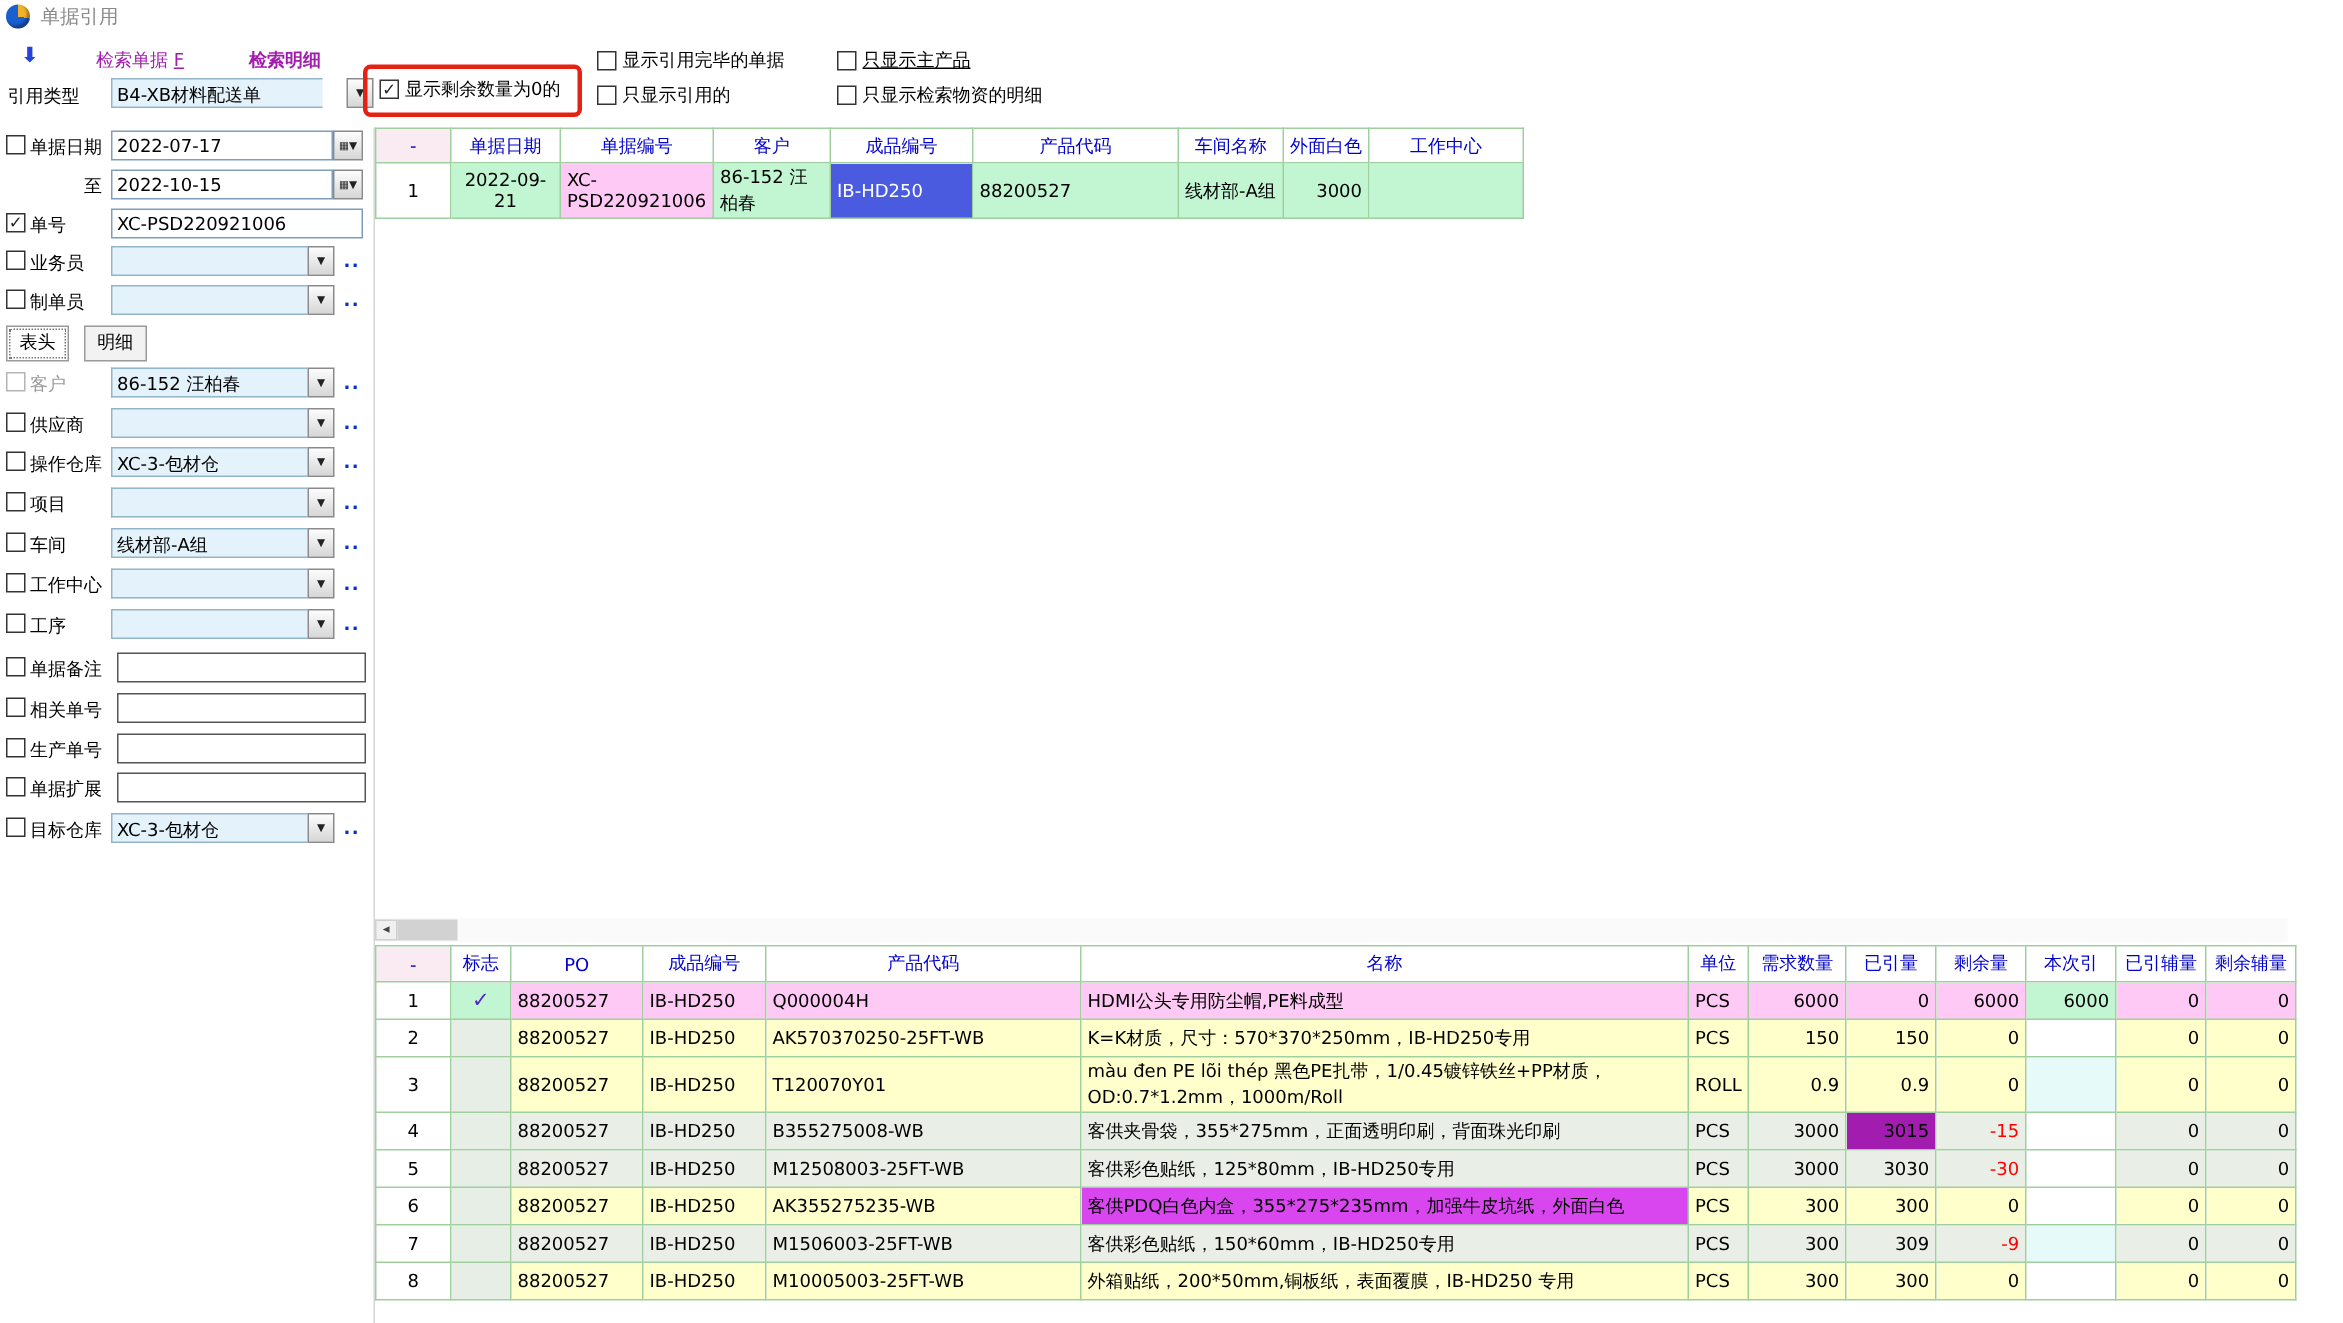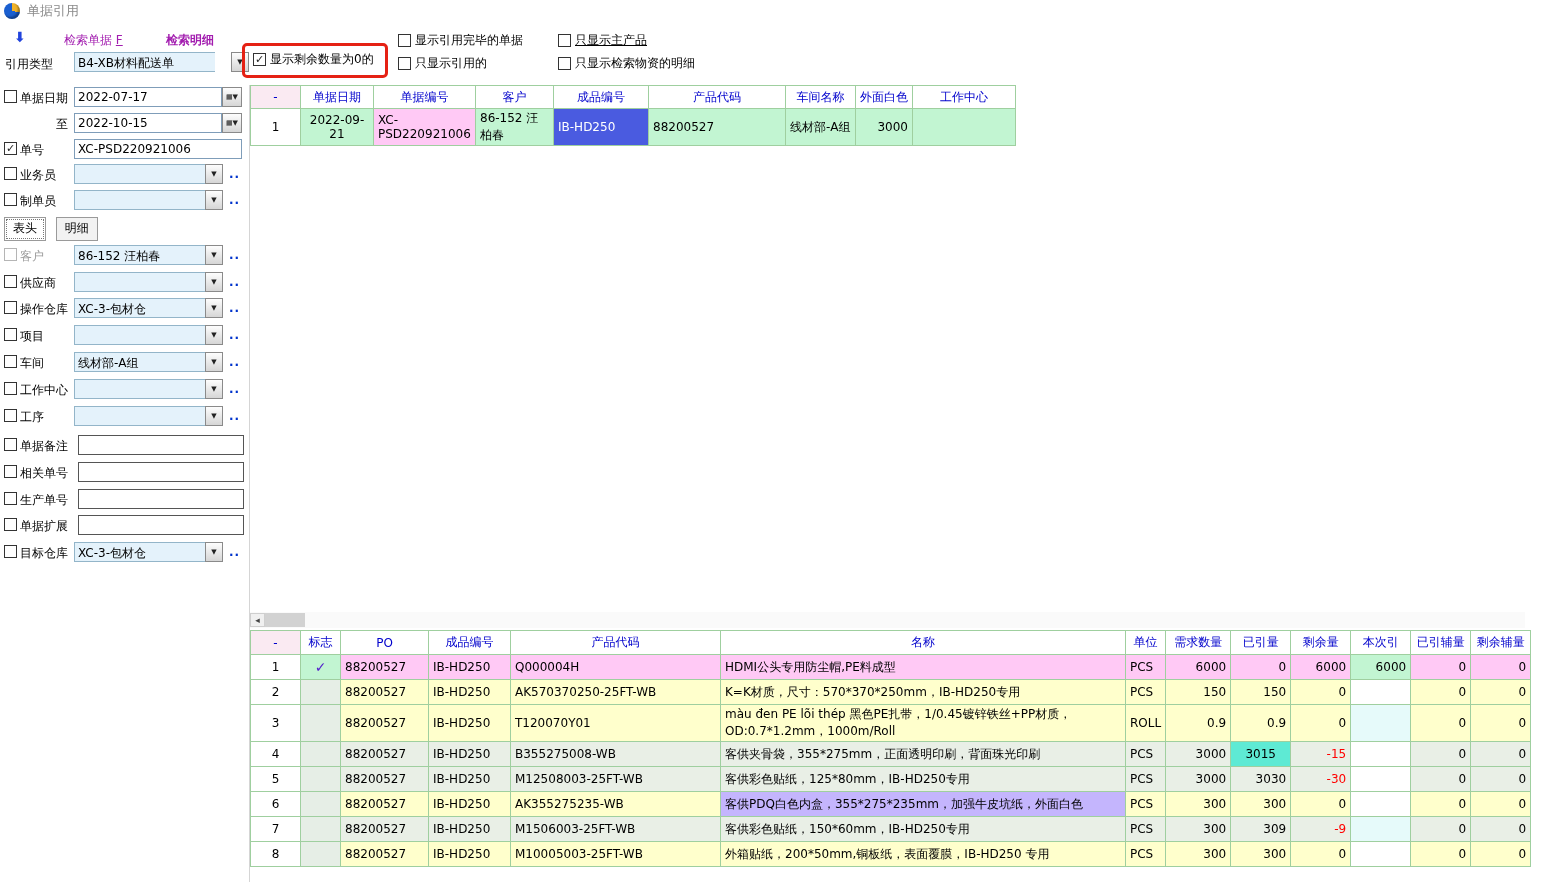--- a/index.html
+++ b/index.html
@@ -398,21 +398,21 @@
         </tr>
         <tr style="height: 25px;">
           <td class="ac" style="background: rgb(255, 255, 255);">4</td>
           <td class="ac" style="background: rgb(230, 238, 230);"></td>
           <td class="al" style="background: rgb(233, 239, 230);">88200527</td>
           <td class="al" style="background: rgb(233, 239, 230);">IB-HD250</td>
           <td class="al" style="background: rgb(233, 239, 230);">B355275008-WB</td>
           <td class="al" style="background: rgb(233, 239, 230);">客供夹骨袋，355*275mm，正面透明印刷，背面珠光印刷</td>
           <td class="al" style="background: rgb(233, 239, 230);">PCS</td>
           <td class="ar" style="background: rgb(233, 239, 230);">3000</td>
-          <td class="ar" style="background: #5eead4; text-align: center;">3015</td>
+          <td class="ar" style="background: #a21caf;">3015</td>
           <td class="ar neg" style="background: rgb(233, 239, 230);">-15</td>
           <td class="ar" style="background: rgb(255, 255, 255);"></td>
           <td class="ar" style="background: rgb(233, 239, 230);">0</td>
           <td class="ar" style="background: rgb(233, 239, 230);">0</td>
         </tr>
         <tr style="height: 25px;">
           <td class="ac" style="background: rgb(255, 255, 255);">5</td>
           <td class="ac" style="background: rgb(230, 238, 230);"></td>
           <td class="al" style="background: rgb(233, 239, 230);">88200527</td>
           <td class="al" style="background: rgb(233, 239, 230);">IB-HD250</td>
@@ -425,21 +425,21 @@
           <td class="ar" style="background: rgb(255, 255, 255);"></td>
           <td class="ar" style="background: rgb(233, 239, 230);">0</td>
           <td class="ar" style="background: rgb(233, 239, 230);">0</td>
         </tr>
         <tr style="height: 25px;">
           <td class="ac" style="background: rgb(255, 255, 255);">6</td>
           <td class="ac" style="background: rgb(230, 238, 230);"></td>
           <td class="al" style="background: rgb(255, 255, 204);">88200527</td>
           <td class="al" style="background: rgb(255, 255, 204);">IB-HD250</td>
           <td class="al" style="background: rgb(255, 255, 204);">AK355275235-WB</td>
-          <td class="al" style="background: #c4b5fd;">客供PDQ白色内盒，355*275*235mm，加强牛皮坑纸，外面白色</td>
+          <td class="al" style="background: #d946ef;">客供PDQ白色内盒，355*275*235mm，加强牛皮坑纸，外面白色</td>
           <td class="al" style="background: rgb(255, 255, 204);">PCS</td>
           <td class="ar" style="background: rgb(255, 255, 204);">300</td>
           <td class="ar" style="background: rgb(255, 255, 204);">300</td>
           <td class="ar" style="background: rgb(255, 255, 204);">0</td>
           <td class="ar" style="background: rgb(255, 255, 255);"></td>
           <td class="ar" style="background: rgb(255, 255, 204);">0</td>
           <td class="ar" style="background: rgb(255, 255, 204);">0</td>
         </tr>
         <tr style="height: 25px;">
           <td class="ac" style="background: rgb(255, 255, 255);">7</td>

